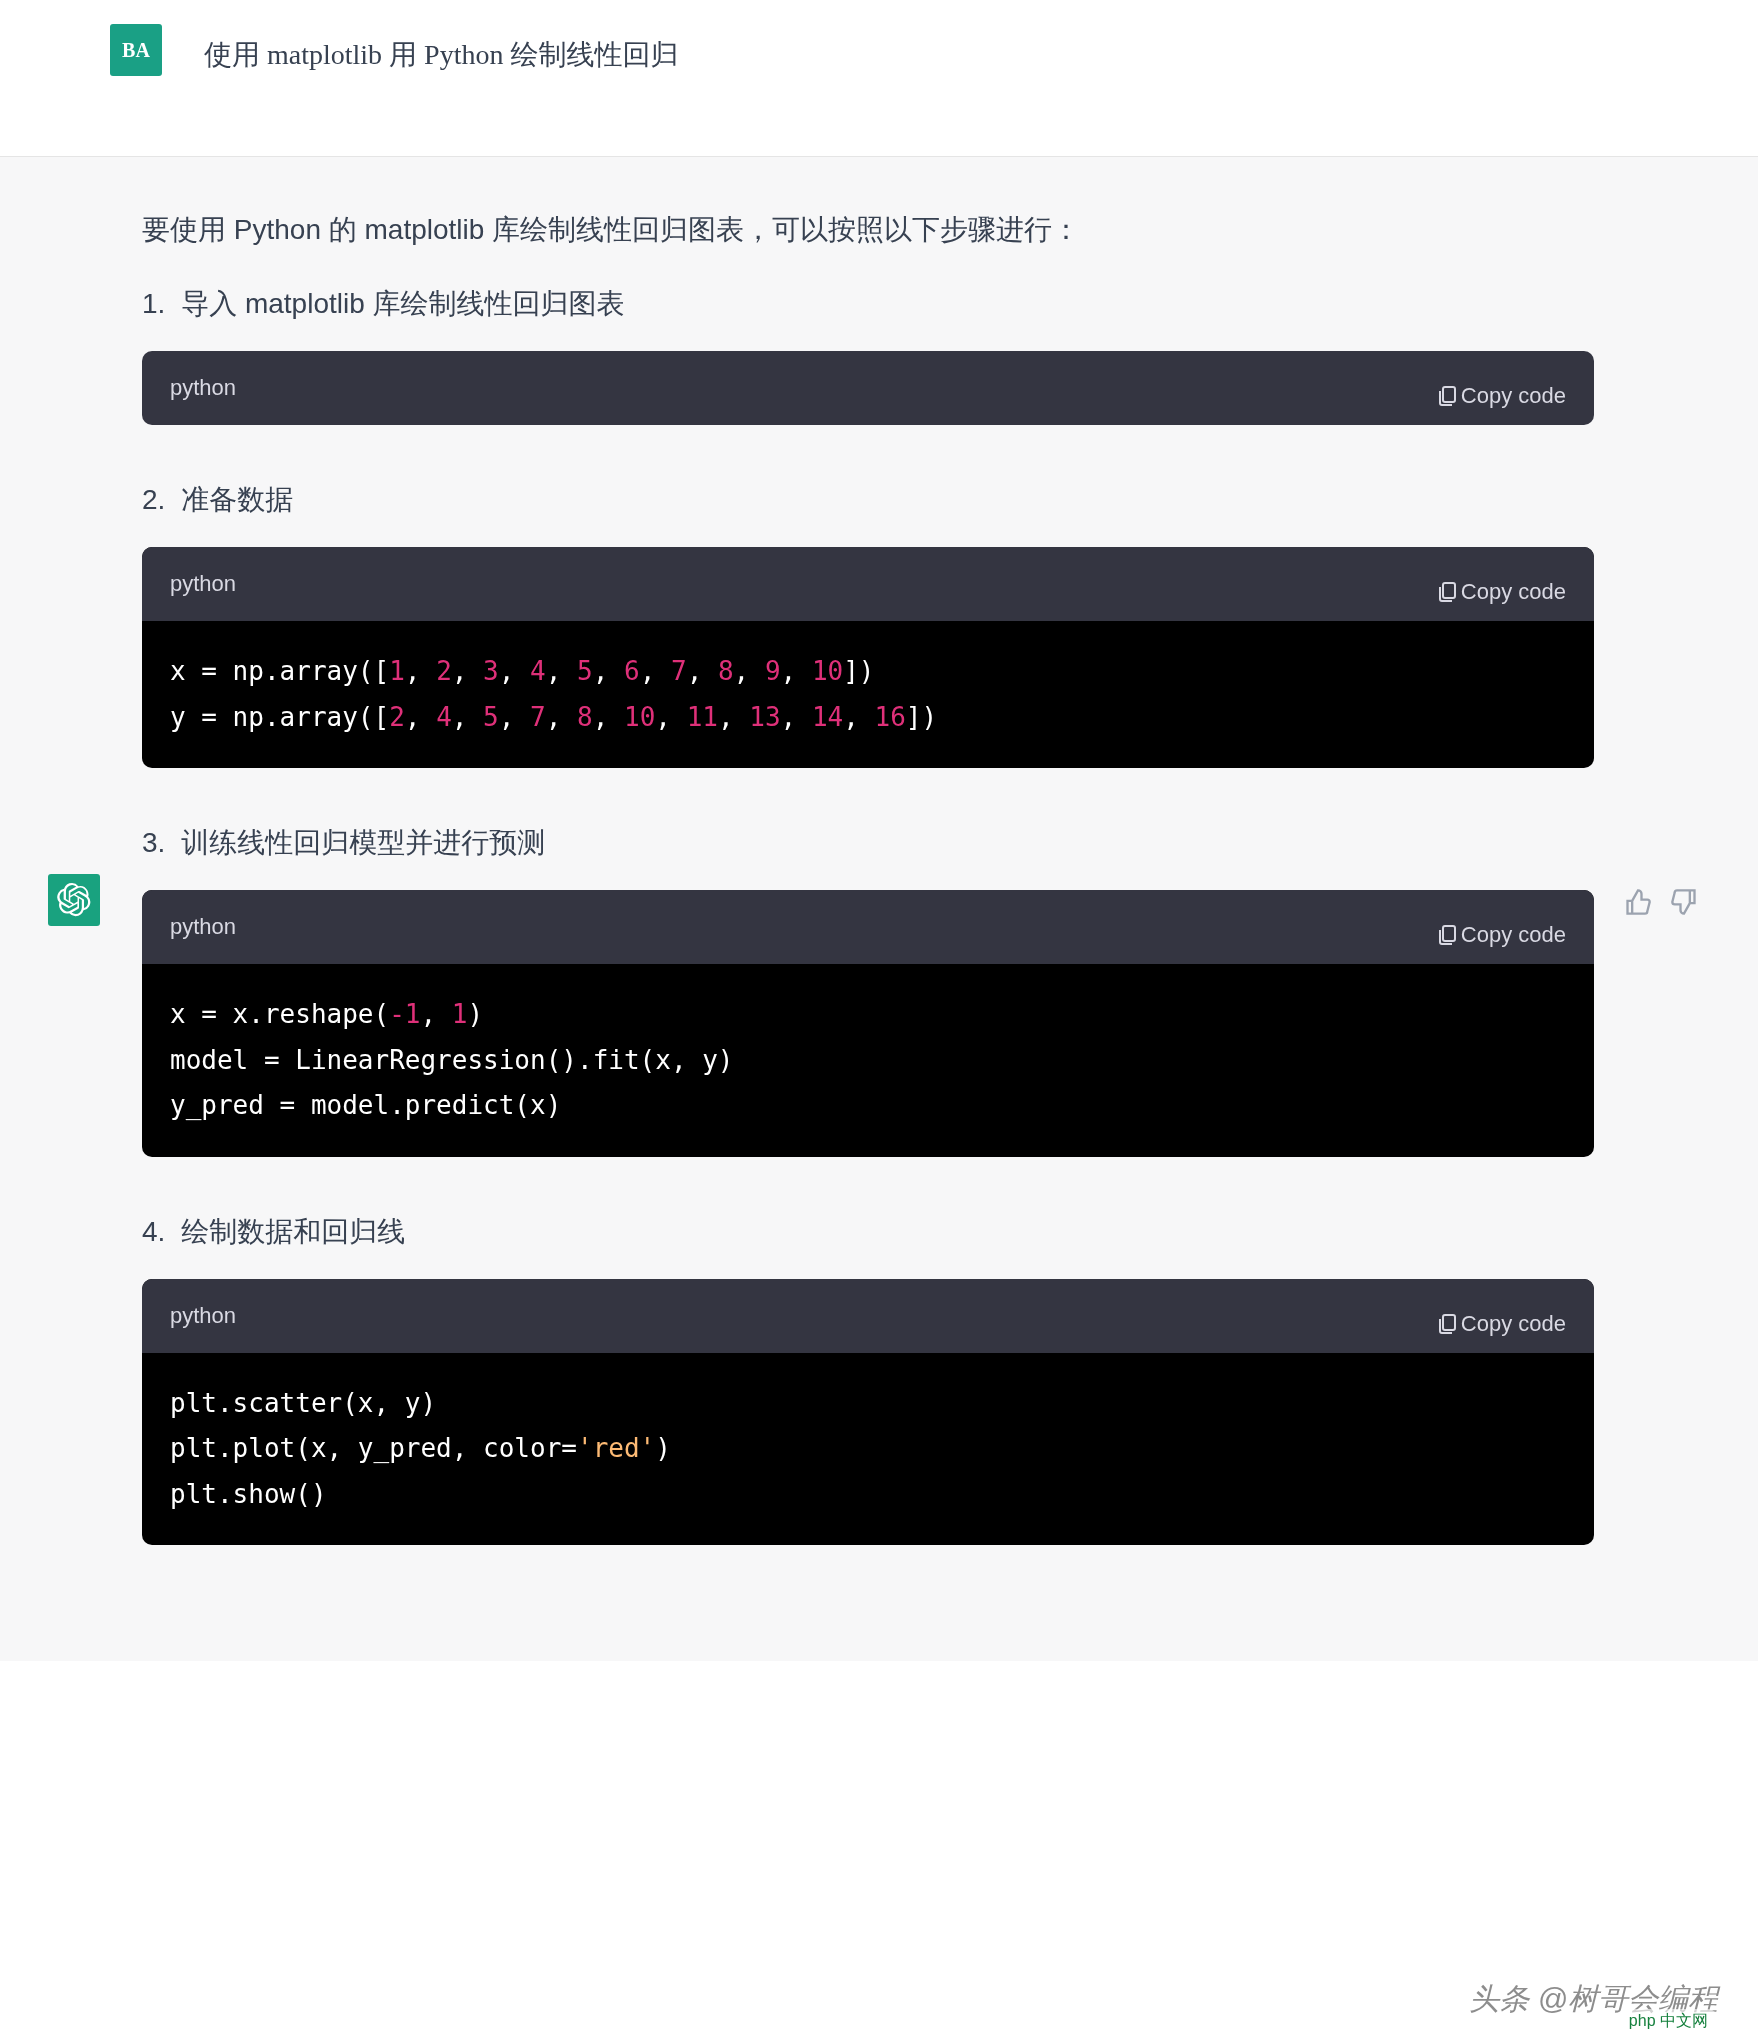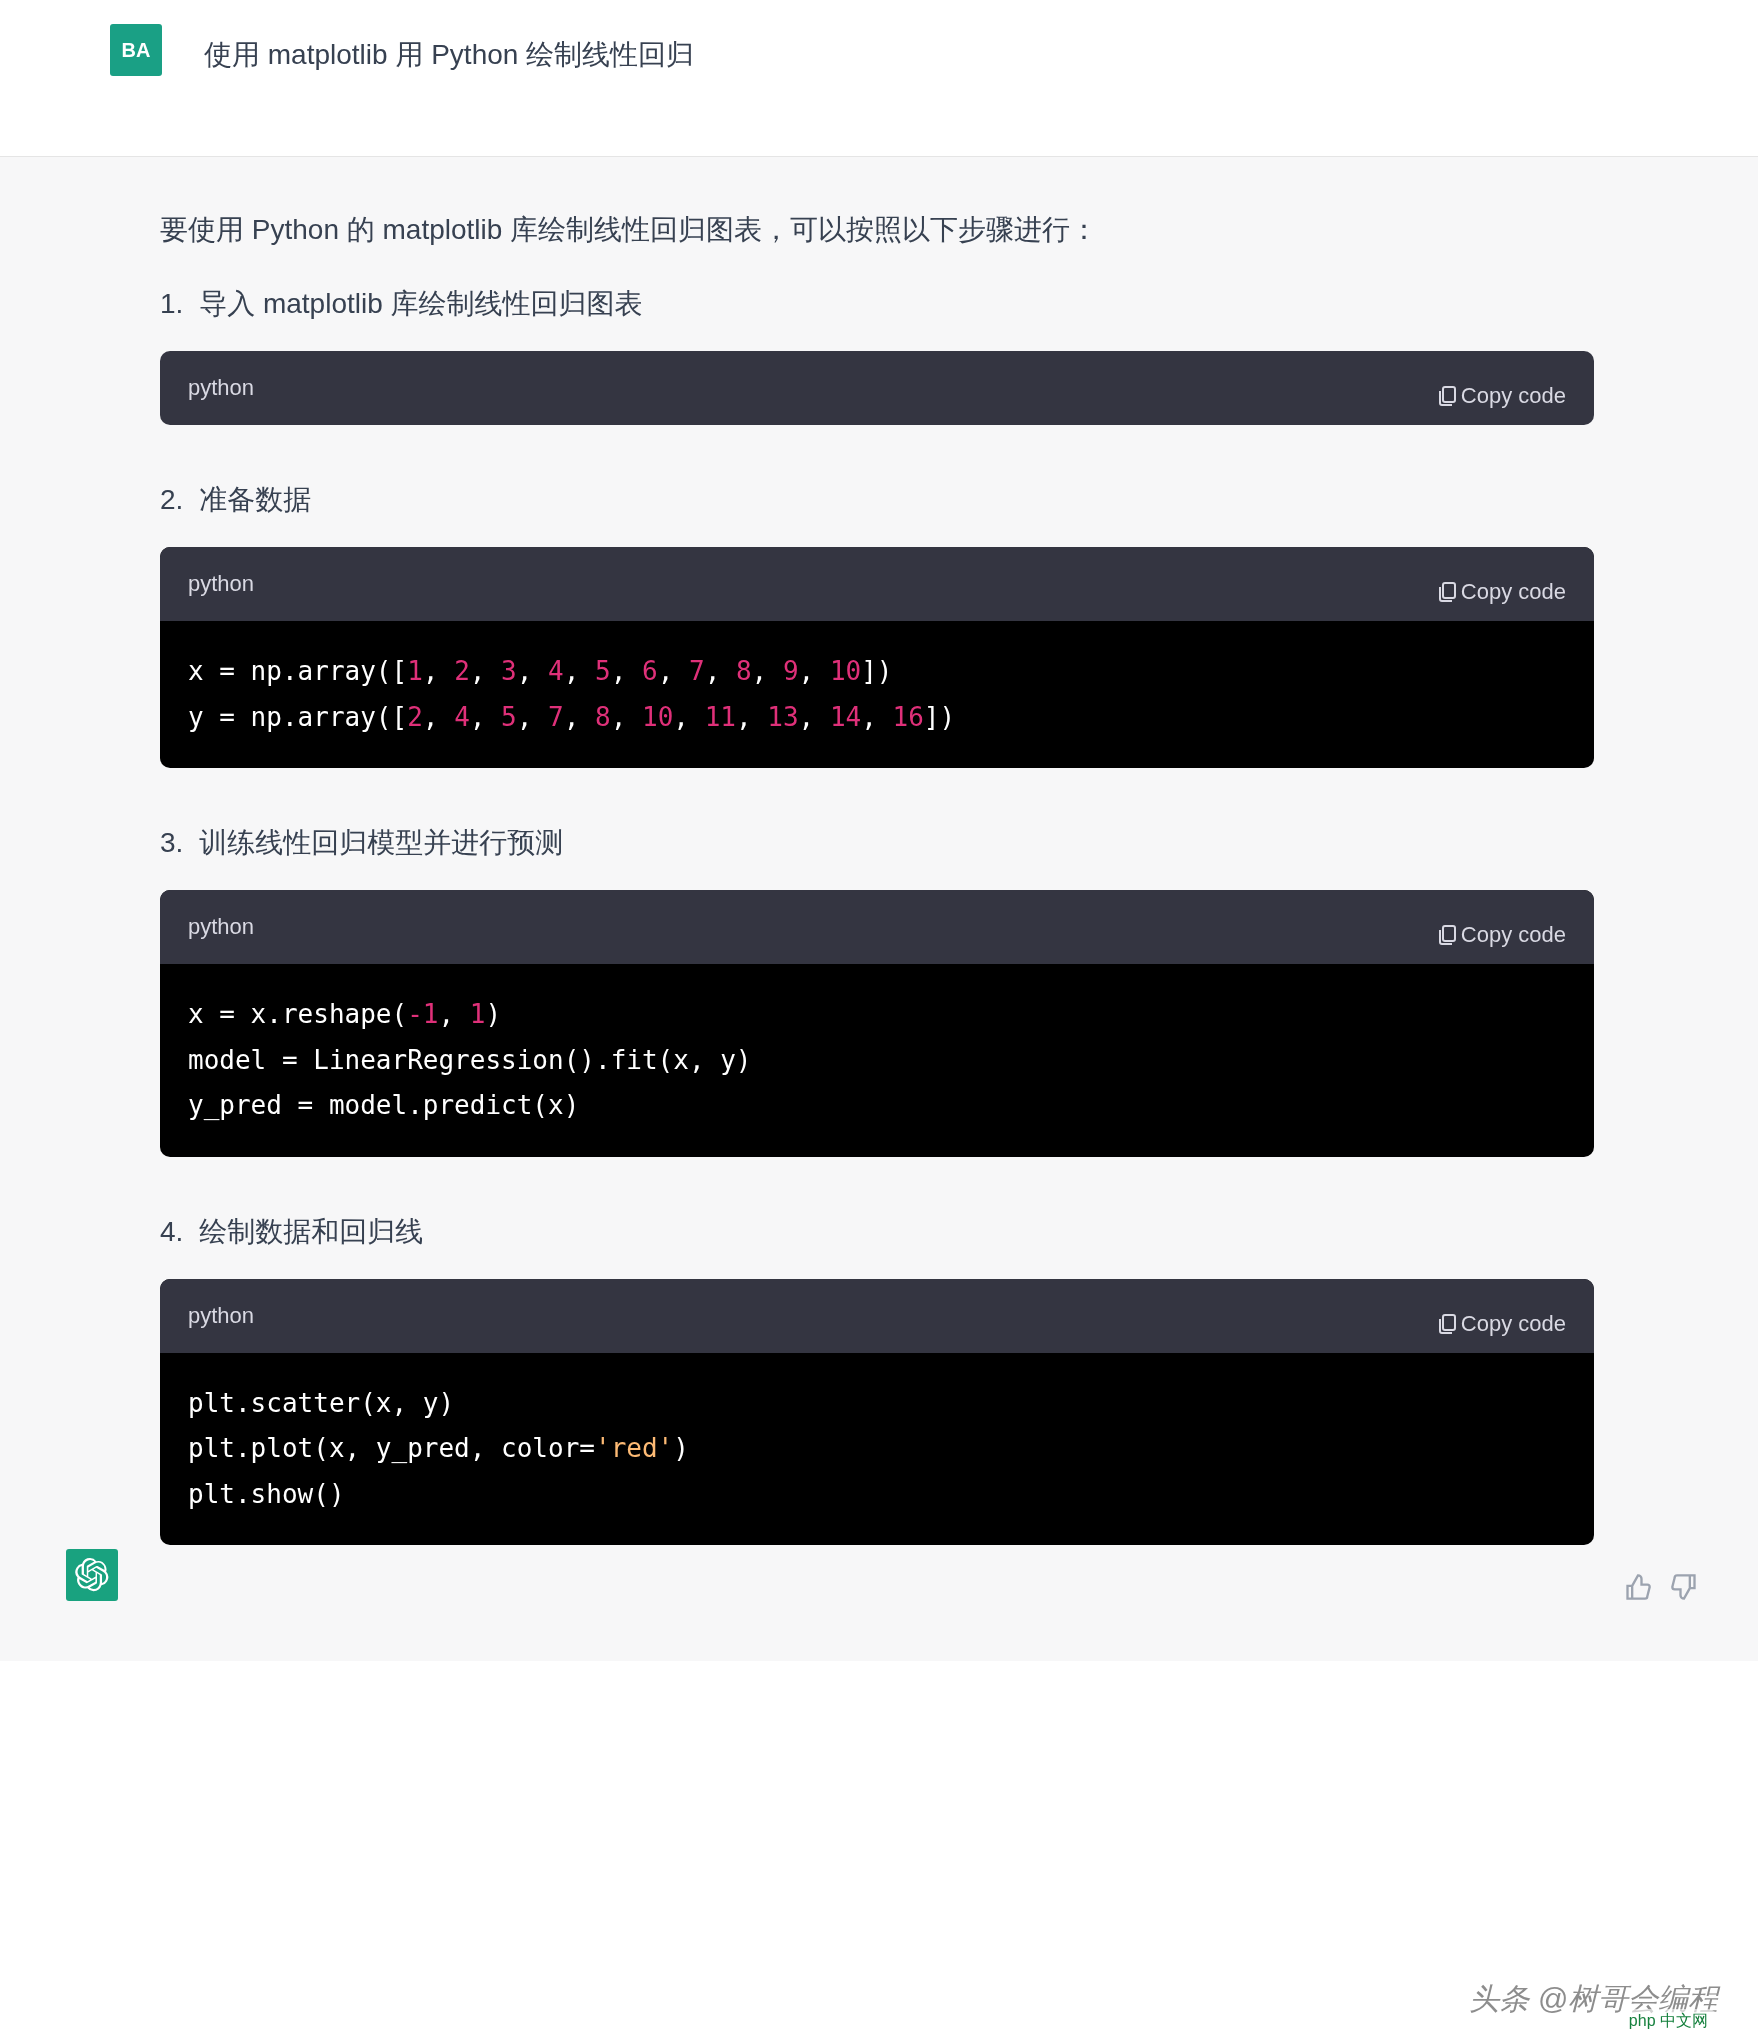--- a/index.html
+++ b/index.html
@@ -9,20 +9,21 @@
   font-size: 27px;
   color: #374151;
   width: 1758px;
 }
 .user-section {
   display: flex;
   align-items: flex-start;
   padding: 24px 160px 80px 110px;
   background: #ffffff;
   border-bottom: 1px solid #e5e5e5;
+  font-family: Liberation Serif, serif;
 }
 .user-avatar {
   width: 52px;
   height: 52px;
   background: #1aa085;
   color: #ffffff;
   font-weight: 600;
   font-size: 20px;
   display: flex;
   align-items: center;
@@ -31,22 +32,22 @@
   flex-shrink: 0;
 }
 .user-text {
   padding-left: 42px;
   padding-top: 12px;
   font-size: 28px;
   color: #374151;
 }
 .assistant-section {
   display: flex;
-  align-items: flex-end;
-  padding: 42px 60px 60px 66px;
+  align-items: center;
+  padding: 42px 60px 60px 48px;
   background: #f7f7f8;
 }
 .assistant-avatar {
   width: 52px;
   height: 52px;
   background: #19a27f;
   border-radius: 3px;
   display: flex;
   align-items: center;
   justify-content: center;

